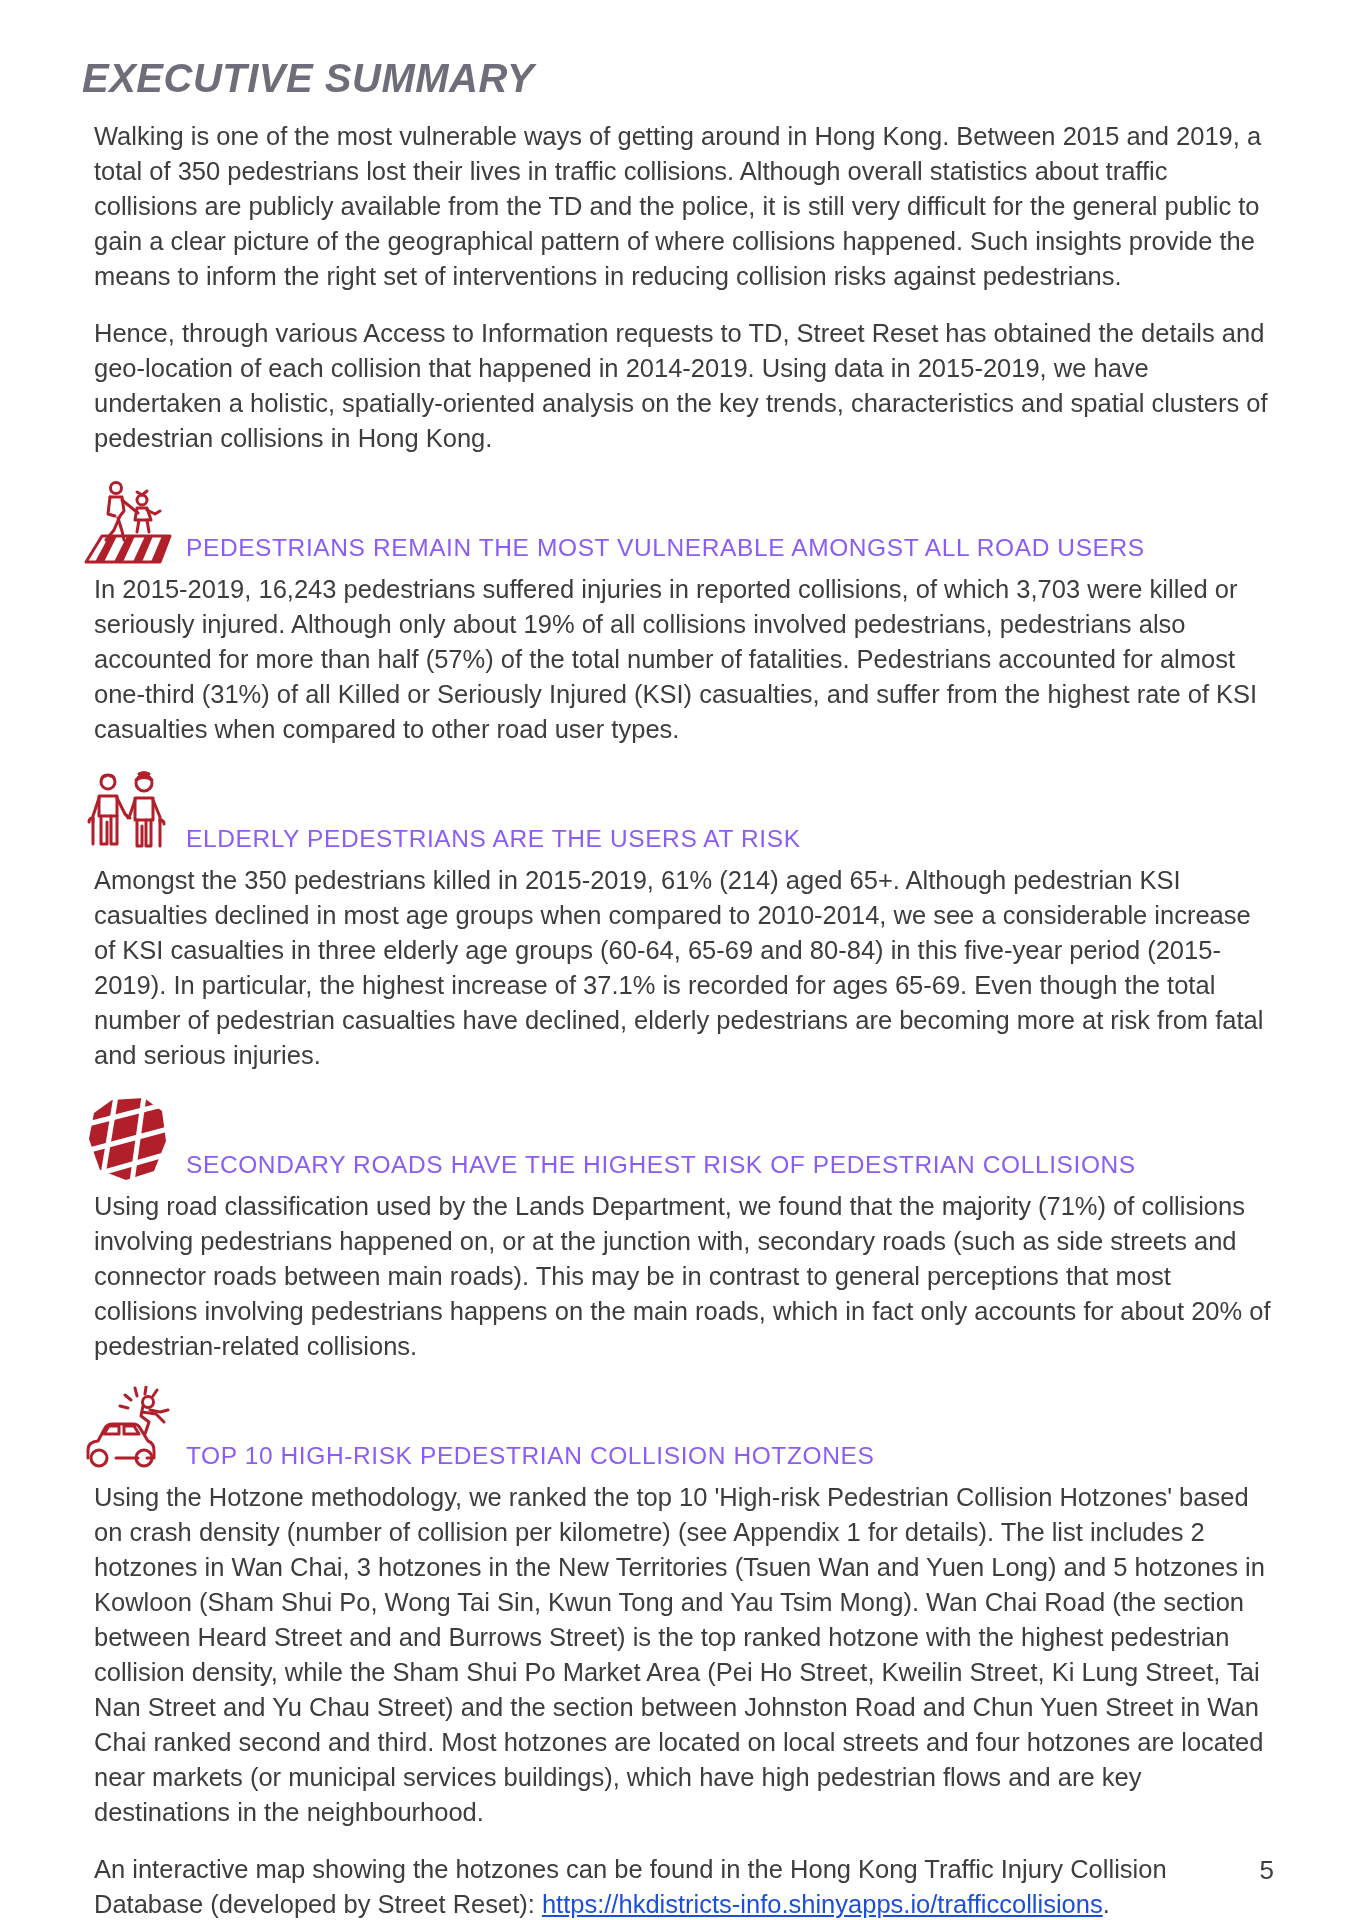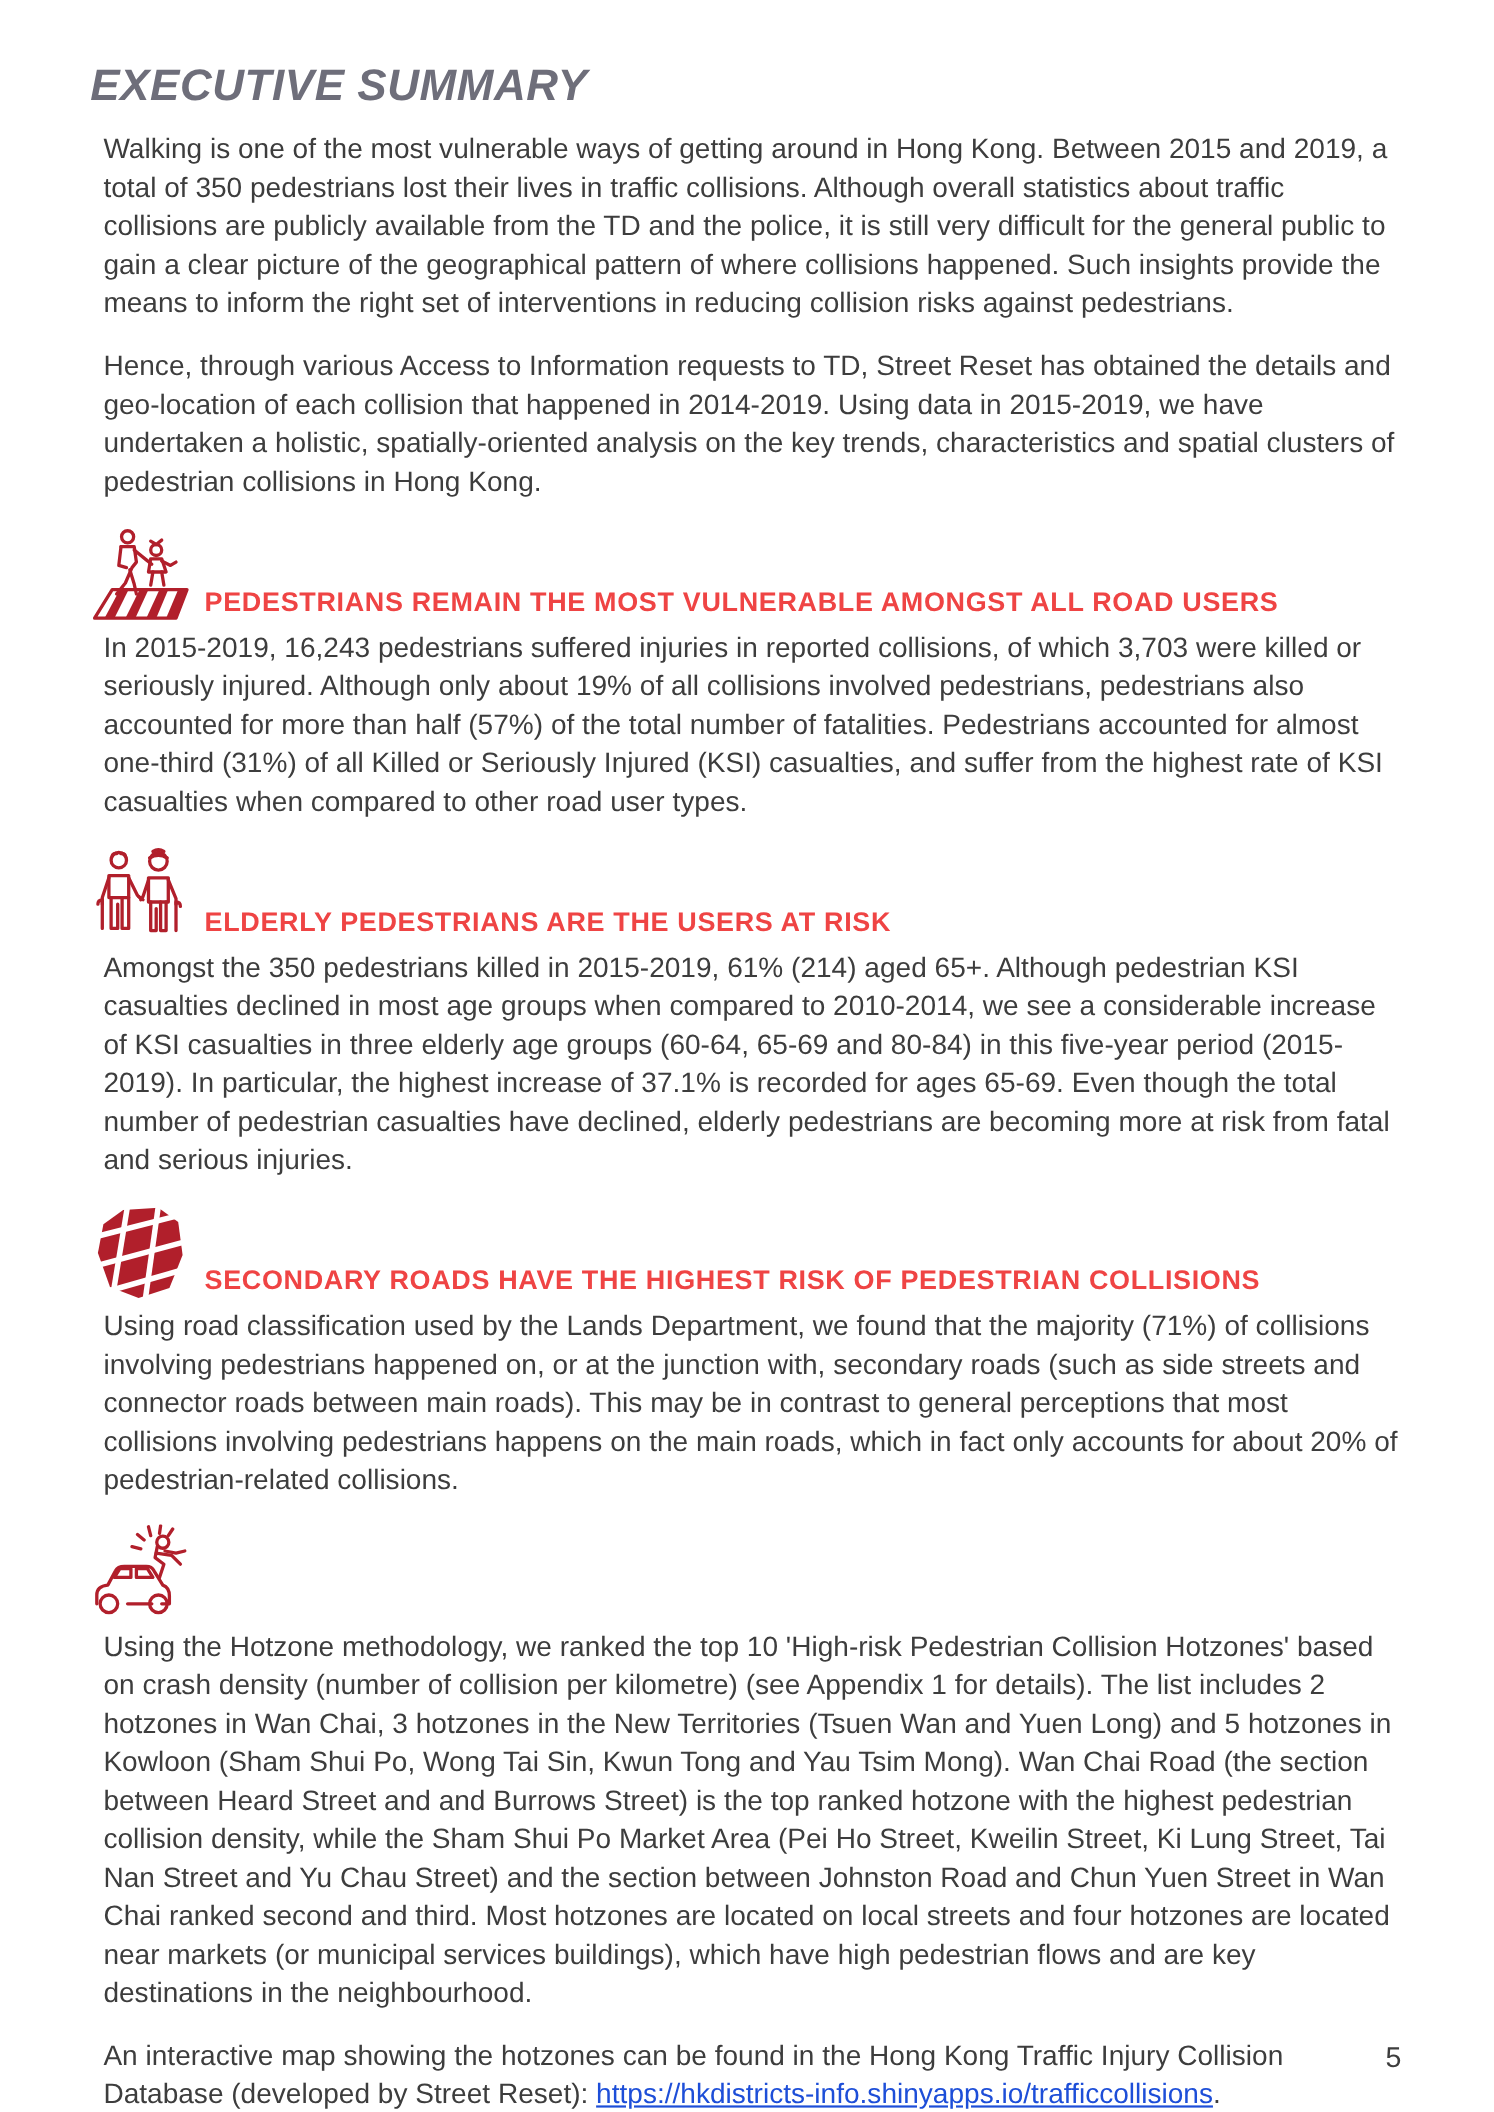--- a/index.html
+++ b/index.html
@@ -38,23 +38,23 @@
     gap: 14px;
     margin: 18px 0 6px 0;
   }
   .section-header .icon-wrap {
     flex: 0 0 auto;
     width: 90px;
     height: 88px;
   }
   .section-header h2 {
     font-size: 24.5px;
-    font-weight: 700;
+    font-weight: 400;
     letter-spacing: 0.6px;
-    color: #ef4444;
+    color: #8b5cf6;
     margin: 0 0 4px 0;
   }
   .section-body {
     margin-bottom: 18px;
   }
   .footer-para {
     margin-top: 40px;
     margin-bottom: 0;
   }
   a.doc-link {
@@ -174,20 +174,21 @@
         <path class="stroke-red" d="M60,26 l14,2 8,8"></path>
         <path class="stroke-red" d="M68,24 l10,2 8,-2"></path>
 
         <path class="stroke-red" d="M6,72 v-8 q0,-8 10,-9 l7,-13 q2,-4 8,-4 h20 q5,0 7,4 l8,13 q6,2 6,10 v7 h-7"></path>
         <path class="stroke-red" d="M34,72 h22"></path>
         <path class="stroke-red" d="M22,48 l5,-8 h10 v8 z M42,40 h10 l5,8 h-15 z"></path>
         <circle class="stroke-red" cx="17" cy="72" r="8"></circle>
         <circle class="stroke-red" cx="62" cy="72" r="8"></circle>
       </svg>
     </span>
+    <h2>TOP 10 HIGH-RISK PEDESTRIAN COLLISION HOTZONES</h2>
   </div>
   <p class="body-text section-body">Using the Hotzone methodology, we ranked the top 10 'High-risk Pedestrian Collision Hotzones' based on crash density (number of collision per kilometre) (see Appendix 1 for details). The list includes 2 hotzones in Wan Chai, 3 hotzones in the New Territories (Tsuen Wan and Yuen Long) and 5 hotzones in Kowloon (Sham Shui Po, Wong Tai Sin, Kwun Tong and Yau Tsim Mong). Wan Chai Road (the section between Heard Street and and Burrows Street) is the top ranked hotzone with the highest pedestrian collision density, while the Sham Shui Po Market Area (Pei Ho Street, Kweilin Street, Ki Lung Street, Tai Nan Street and Yu Chau Street) and the section between Johnston Road and Chun Yuen Street in Wan Chai ranked second and third. Most hotzones are located on local streets and four hotzones are located near markets (or municipal services buildings), which have high pedestrian flows and are key destinations in the neighbourhood.</p>
 
   <p class="body-text footer-para"><span>An interactive map showing the hotzones can be found in the Hong Kong Traffic Injury Collision Database (developed by Street Reset): </span><a href="#" class="doc-link">https://hkdistricts-info.shinyapps.io/trafficcollisions</a><span>.</span></p>
 
 </div>
 
 <div class="page-number">5</div>
 
 </body></html>

